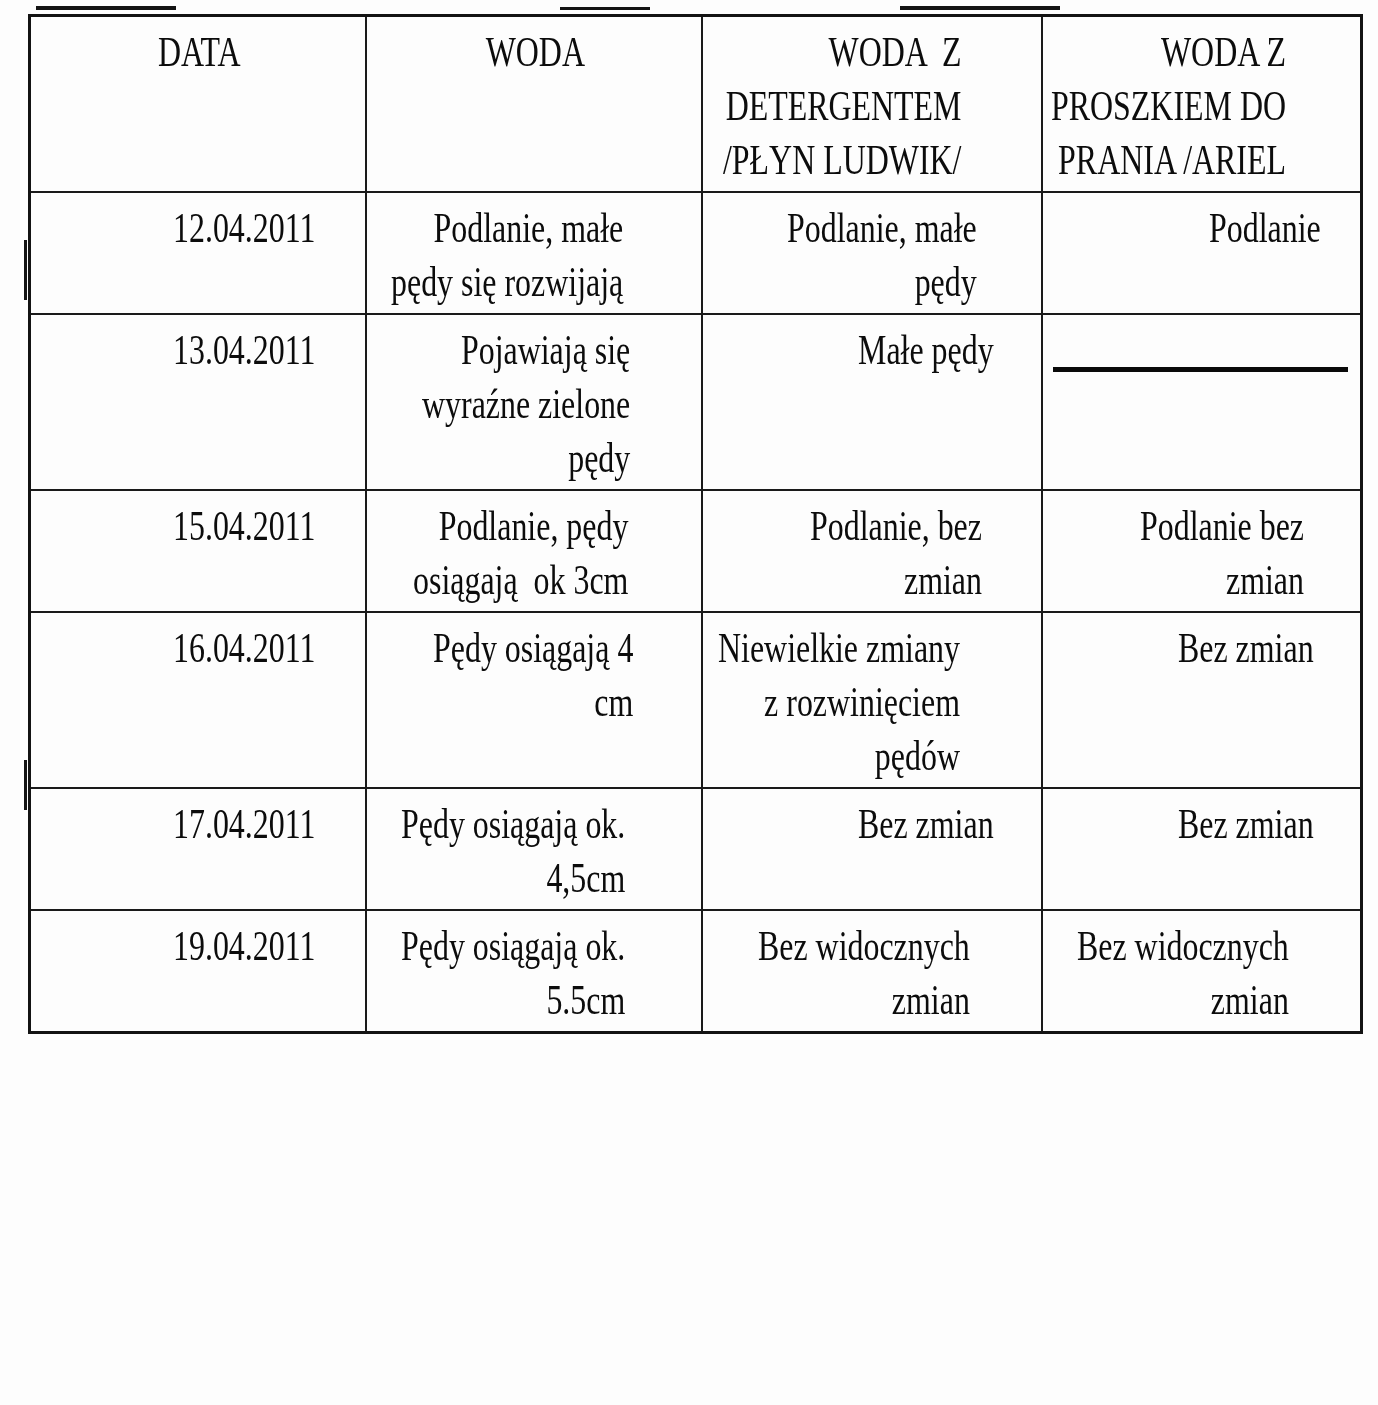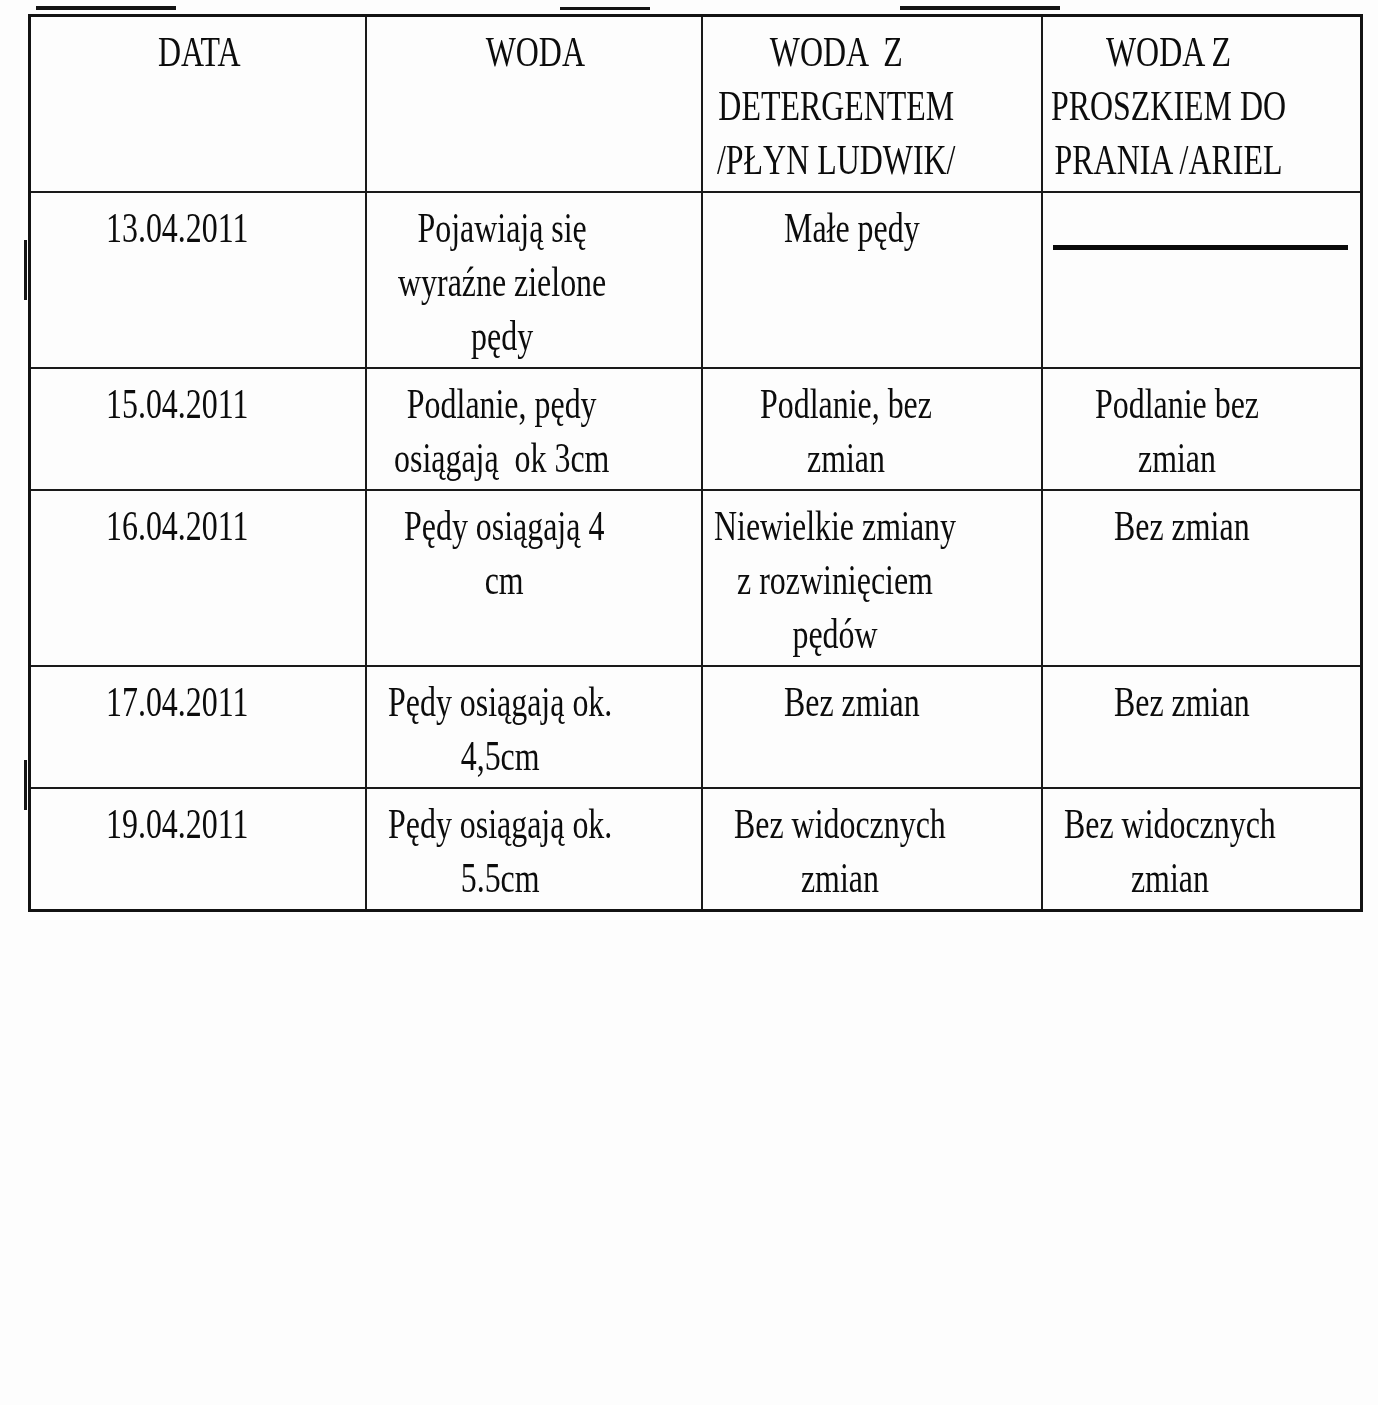--- a/index.html
+++ b/index.html
@@ -30,21 +30,21 @@
     table-layout: fixed;
     border: 3px solid #131313;
   }
   td, th {
     border: 2px solid #1a1a1a;
     vertical-align: top;
     padding: 8px 4px 4px 8px;
     font-size: 42px;
     line-height: 54px;
     font-weight: normal;
-    text-align: center;
+    text-align: right;
     overflow: visible;
   }
   
   .t {
     display: inline-block;
     white-space: pre;
     transform: scaleX(0.76);
     transform-origin: 0 0;
   }
   th.center { text-align: center; }
@@ -82,20 +82,28 @@
       <th><span class="t">WODA  Z
 DETERGENTEM
 /PŁYN LUDWIK/</span></th>
       <th><span class="t">WODA Z
 PROSZKIEM DO
 PRANIA /ARIEL</span></th>
     </tr>
 
 
 
+    <tr style="height:112px">
+      <td><span class="t">12.04.2011</span></td>
+      <td><span class="t">Podlanie, małe
+pędy się rozwijają</span></td>
+      <td><span class="t">Podlanie, małe
+pędy</span></td>
+      <td><span class="t">Podlanie</span></td>
+    </tr>
 
     <tr style="height:163px">
       <td><span class="t">13.04.2011</span></td>
       <td><span class="t">Pojawiają się
 wyraźne zielone
 pędy</span></td>
       <td><span class="t">Małe pędy</span></td>
       <td>
             <div class="entry-line"></div>
           </td>

